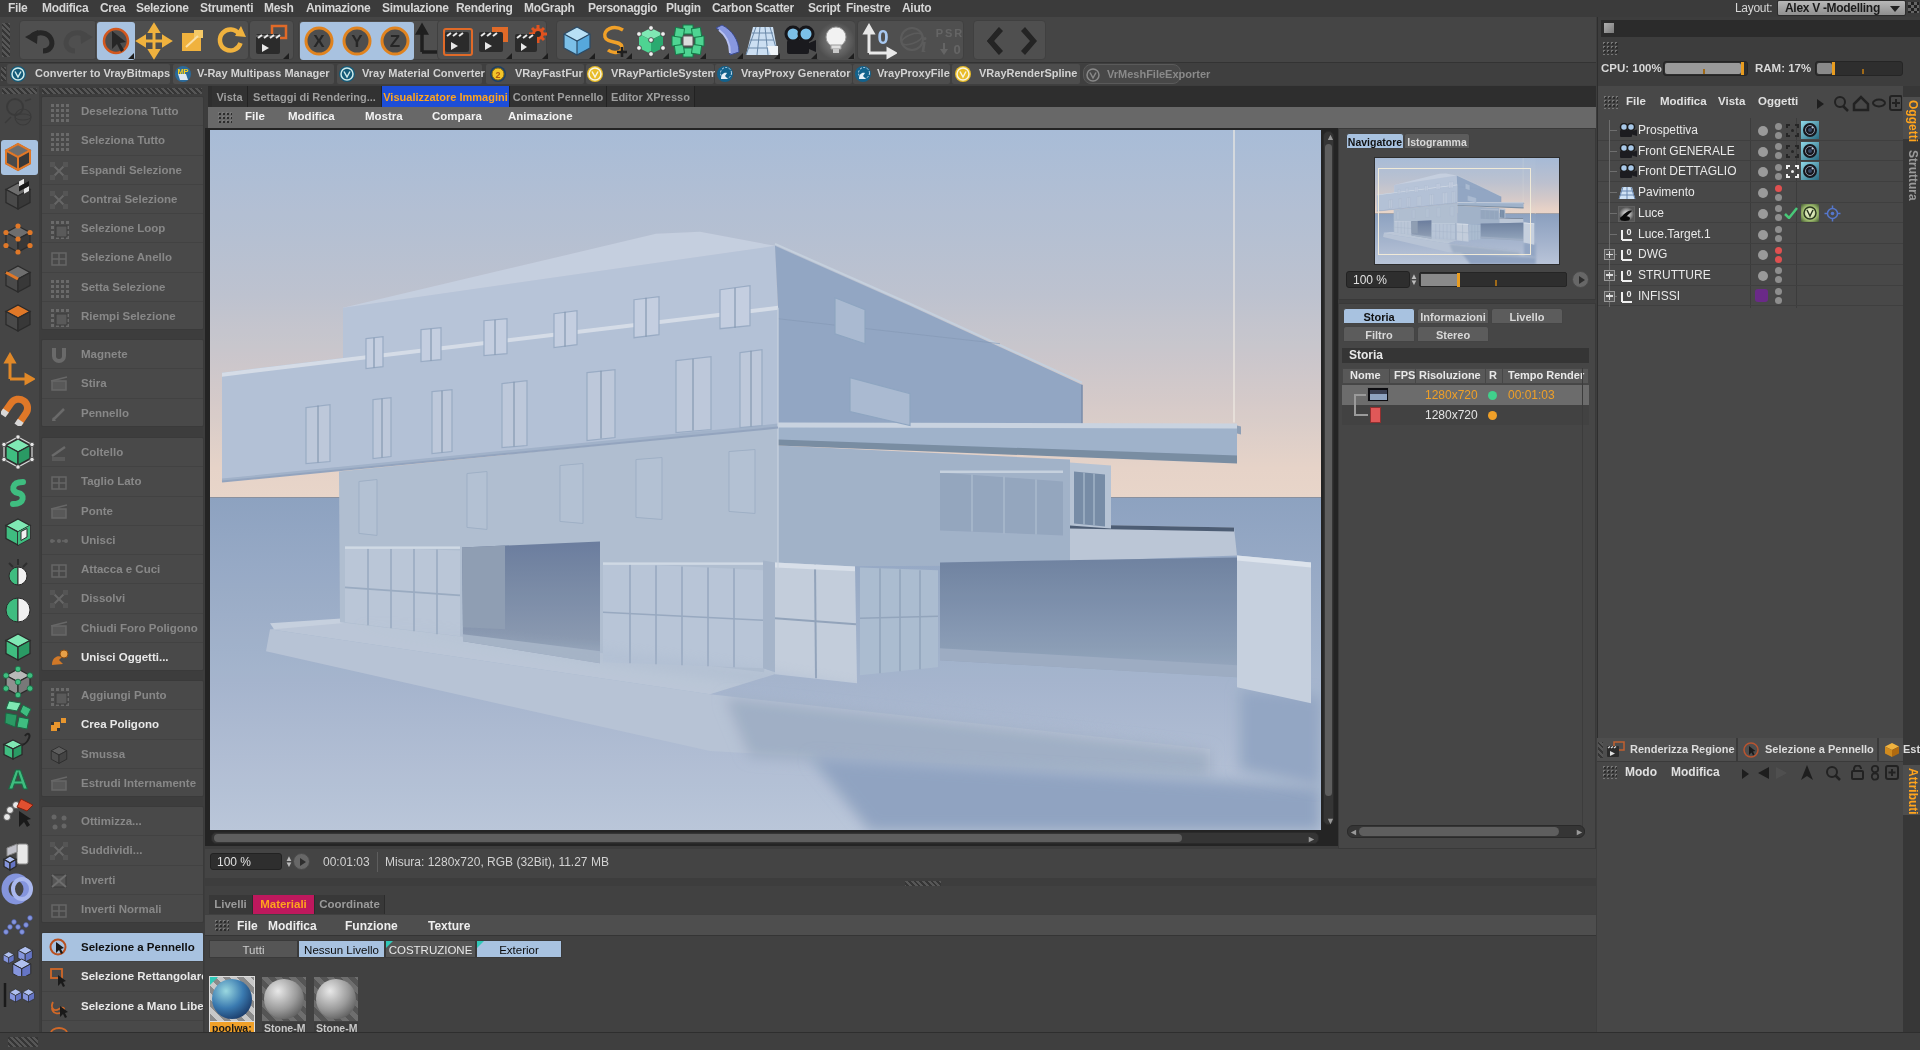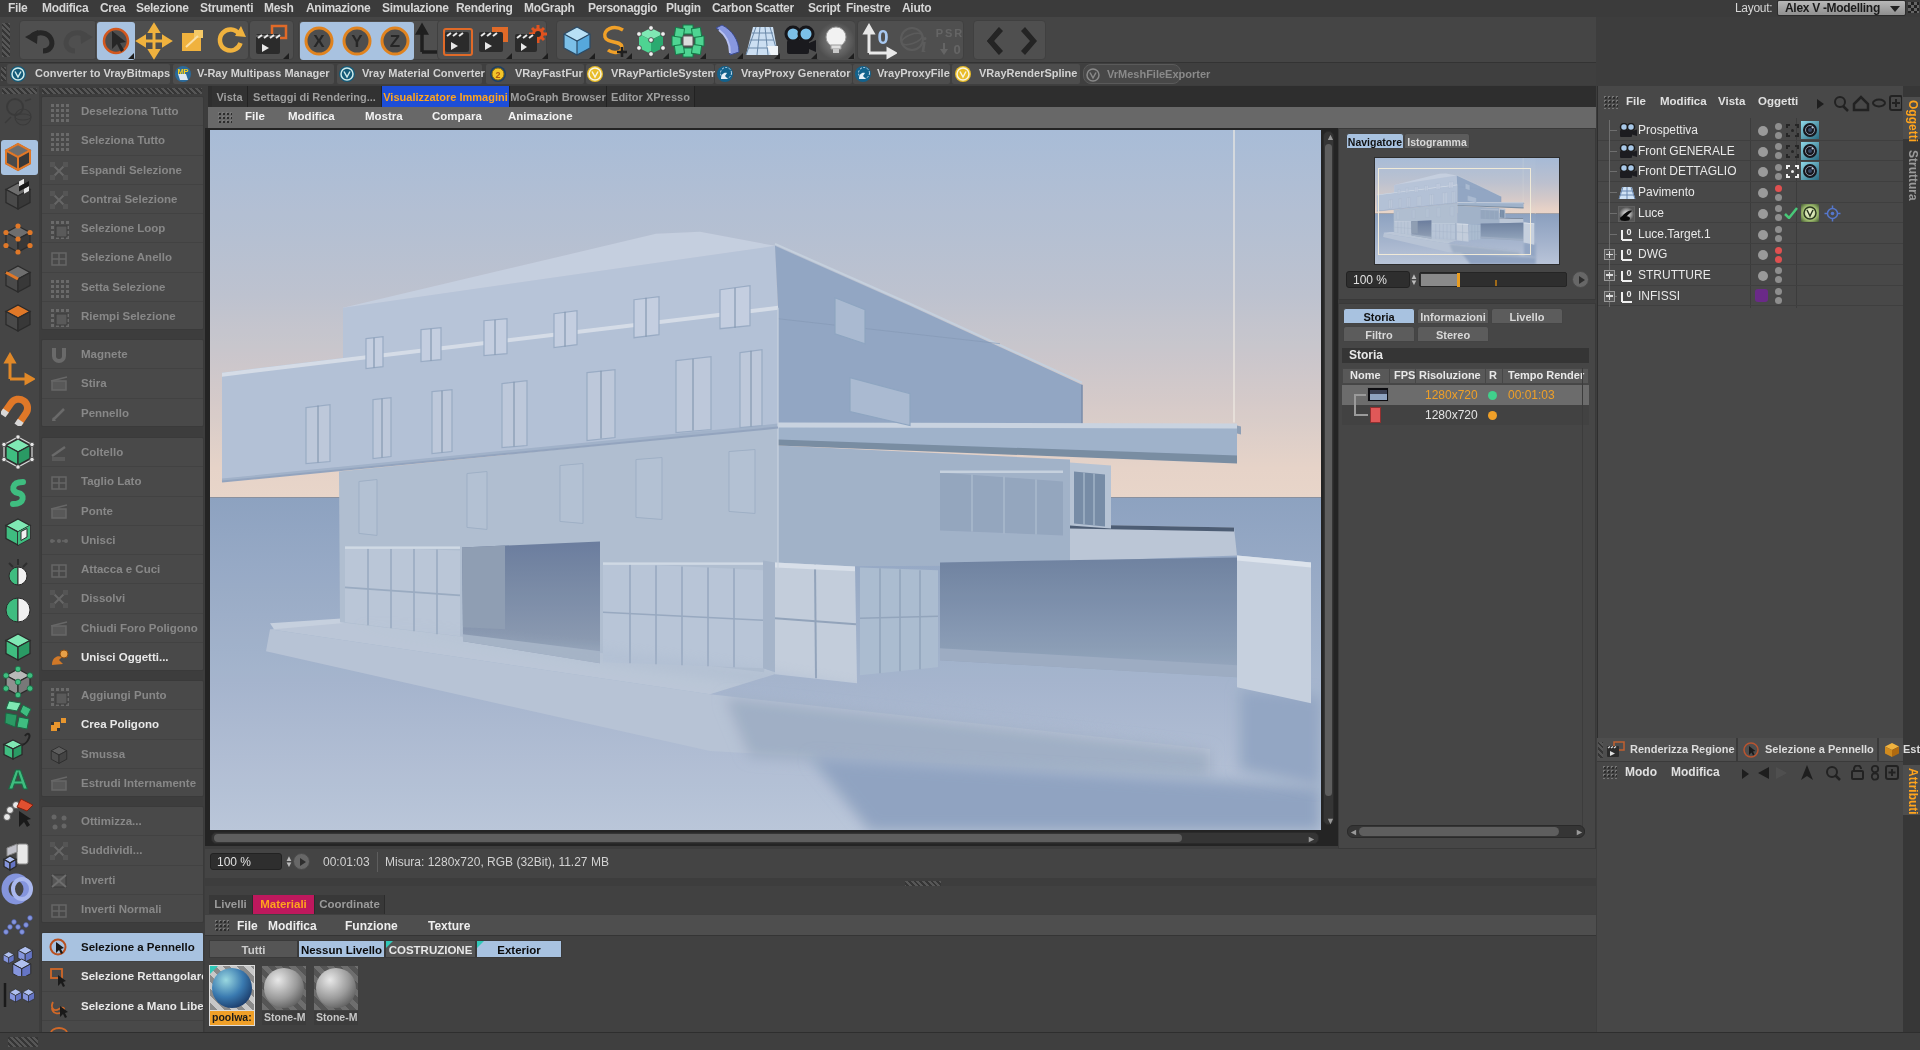--- a/index.html
+++ b/index.html
@@ -65,23 +65,23 @@
 .vtab.act{color:#ffa41d;background:#4e4e4e}
 
 #rr{left:1597px;top:738px;width:306px;height:24px;background:#4e4e4e;border-bottom:1px solid #3a3a3a;color:#dcdcdc;font-size:11px;font-weight:700}
 #am{left:1597px;top:762px;width:306px;height:288px;background:#474747}
 
 #pvstatus{left:205px;top:849px;width:1391px;height:29px;background:#444;color:#d2d2d2;font-size:12px}
 
 #matarea{left:205px;top:886px;width:1391px;height:146px;background:#414141}
 .mtab{position:absolute;top:9px;height:19px;color:#9a9a9a;font-size:11.5px;font-weight:700;text-align:center;line-height:19px;background:#383838;border-right:1px solid #2c2c2c;white-space:nowrap}
 .mtab.act{background:#be185d;color:#ffa41d}
-.fbtn{position:absolute;top:54px;height:18px;font-size:11.5px;font-weight:700;text-align:center;line-height:18px;color:#ccc;background:#555;border:1px solid #3a3a3a;overflow:hidden}
+.fbtn{position:absolute;top:54px;height:18px;font-size:11.5px;font-weight:400;text-align:center;line-height:18px;color:#ccc;background:#555;border:1px solid #3a3a3a;overflow:hidden}
 .fbtn.blue{background:#a8c2e0;color:#0a0a0a}
-.mthumb{position:absolute;top:79px;width:46px;height:69px}
+.mthumb{position:absolute;top:90px;width:46px;height:69px}
 .sphere{position:absolute;left:1px;top:1px;width:44px;height:44px;background:repeating-linear-gradient(45deg,#6e6e6e 0 5px,#555 5px 10px)}
 .mlabel{position:absolute;left:1px;top:46px;width:44px;height:14px;font-size:10.5px;font-weight:700;color:#c8c8c8;background:#3c3c3c;overflow:hidden;text-align:left;padding-left:2px;white-space:nowrap}
 #botbar{left:0;top:1032px;width:1920px;height:18px;background:#3f3f3f;border-top:1px solid #2e2e2e}
 </style></head>
 <body>
 <div id="stage">
 
 <div class="abs" id="menubar">
 <span style="left:8px">File</span>
       <span style="left:42px">Modifica</span>
@@ -96,20 +96,37 @@
       <span style="left:588px">Personaggio</span>
       <span style="left:666px">Plugin</span>
       <span style="left:712px">Carbon Scatter</span>
       <span style="left:808px">Script</span>
       <span style="left:846px">Finestre</span>
       <span style="left:902px">Aiuto</span>
 <span style="left:1735px;font-weight:400">Layout:</span>
 <div class="abs" style="left:1777px;top:0;width:129px;height:16px;background:linear-gradient(#b8b8b8,#8f8f8f);border:1px solid #2c2c2c;border-radius:2px;color:#1a1a1a;font-size:12px;font-weight:700;line-height:15px;padding-left:7px">Alex V -Modelling<span style="position:absolute;right:5px;top:5px;width:0;height:0;border-left:5px solid transparent;border-right:5px solid transparent;border-top:6px solid #222"></span></div>
 <div class="abs" style="left:1908px;top:2px;width:11px;height:11px;background:repeating-conic-gradient(#222 0 25%,#666 0 50%) 0 0/6px 6px"></div>
 </div>
+<div class="abs" style="left:1597px;top:17px;width:323px;height:69px;background:#3d3d3d;border-left:1px solid #2e2e2e">
+ <div class="abs" style="left:3px;top:3px;width:320px;height:17px;background:#2b2b2b"></div>
+ <div class="abs" style="left:6px;top:6px;width:10px;height:10px;background:linear-gradient(135deg,#b0b0b0,#7a7a7a)"></div>
+ <div class="grip" style="left:5px;top:25px;width:15px;height:13px"></div>
+ <span class="abs" style="left:3px;top:45px;color:#d8d8d8;font-size:11.5px;font-weight:700">CPU: 100%</span>
+ <div class="abs" style="left:65px;top:44px;width:85px;height:15px;background:#2e2e2e;border:1px solid #252525;border-radius:3px">
+   <div class="abs" style="left:1px;top:1px;width:76px;height:11px;background:#9a9a9a;border-radius:2px"></div>
+   <div class="abs" style="left:77px;top:0;width:3px;height:13px;background:#e89c20"></div>
+   <div class="abs" style="left:39px;top:7px;width:2px;height:5px;background:#a06a18"></div>
+ </div>
+ <span class="abs" style="left:157px;top:45px;color:#d8d8d8;font-size:11.5px;font-weight:700">RAM: 17%</span>
+ <div class="abs" style="left:217px;top:44px;width:88px;height:15px;background:#2e2e2e;border:1px solid #252525;border-radius:3px">
+   <div class="abs" style="left:1px;top:1px;width:15px;height:11px;background:#8a8a8a;border-radius:2px"></div>
+   <div class="abs" style="left:16px;top:0;width:3px;height:13px;background:#e89c20"></div>
+   <div class="abs" style="left:46px;top:7px;width:2px;height:5px;background:#a06a18"></div>
+ </div>
+</div>
 
 <div class="abs" id="toolbar">
 <div class="hatch" style="left:2px;top:6px;width:8px;height:34px"></div>
 <div class="tbgrp" style="left:19px;width:78px">
  <div class="tbtn" style="left:1px">
           <svg width="38" height="38">
             <path d="M11 14 C17 9 27 10 30 17 C33 24 28 29 22 29" fill="none" stroke="#262626" stroke-width="5"></path>
             <polygon points="4,15 17,8 16,22" fill="#262626"></polygon>
           </svg>
         </div>
@@ -1092,21 +1109,21 @@
             </svg></span>
           <span class="txt"></span>
         </div>
       </div>
     </div>
 
 <div class="abs" id="tabstrip">
 <div class="tab" style="left:4px;width:36px">Vista</div>
 <div class="tab" style="left:40px;width:134px">Settaggi di Rendering...</div>
 <div class="tab act" style="left:174px;width:128px">Visualizzatore Immagini</div>
-<div class="tab" style="left:302px;width:97px">MoGraph Browser</div>
+<div class="tab" style="left:302px;width:97px">Content Pennello</div>
 <div class="tab" style="left:399px;width:88px">Editor XPresso</div>
 </div>
 <div class="abs" id="pvmenu">
 <div class="grip" style="left:10px;top:5px;width:14px;height:12px"></div>
 <span style="left:37px">File</span>
       <span style="left:80px">Modifica</span>
       <span style="left:157px">Mostra</span>
       <span style="left:224px">Compara</span>
       <span style="left:300px">Animazione</span>
 </div>

